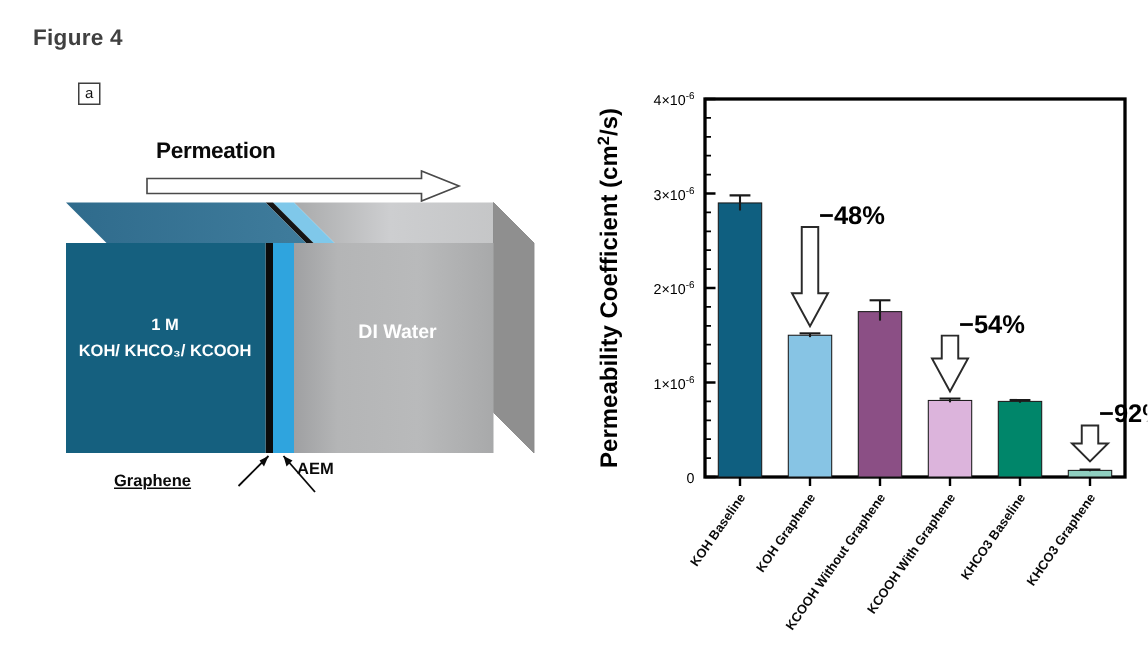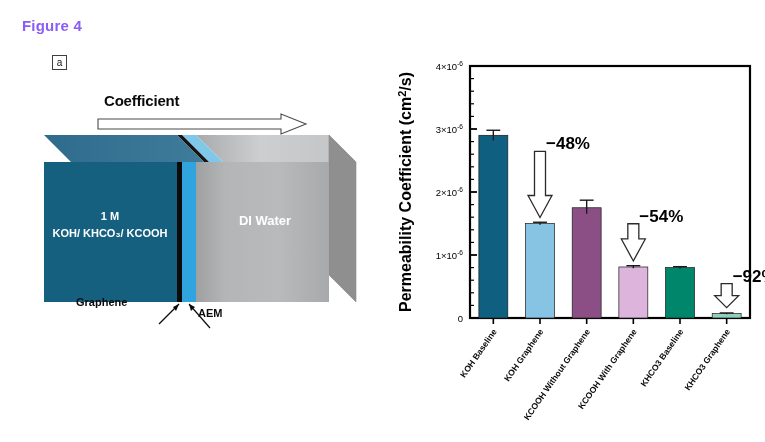--- a/index.html
+++ b/index.html
@@ -13,21 +13,21 @@
     position: relative;
     font-family: "Liberation Sans", sans-serif;
     overflow: hidden;
   }
   .fig-title {
     position: absolute;
     left: 22px;
     top: 17px;
     font-size: 15px;
     font-weight: bold;
-    color: #8b5cf6;
+    color: #404040;
     letter-spacing: 0.2px;
   }
   
   .panel-tag {
     position: absolute;
     width: 15px;
     height: 15px;
     border: 1.3px solid #3f3f3f;
     box-sizing: border-box;
     font-size: 10px;
@@ -63,21 +63,21 @@
     position: absolute;
     left: 0;
     top: 120px;
   }
   .lead-label {
     position: absolute;
     font-size: 11px;
     font-weight: bold;
     color: #0a0a0a;
   }
-  #label-graphene { left: 76px; top: 296px; }
+  #label-graphene { left: 76px; top: 315px; text-decoration: underline; }
   #label-aem { left: 198px; top: 307px; }
 
   
   #panel-b {
     position: absolute;
     left: 385px; top: 0;
     width: 380px; height: 442px;
   }
   #chart-svg { position: absolute; left: 0; top: 0; }
   .axis-tick-text {
@@ -122,21 +122,21 @@
 </style>
 </head>
 <body>
 
 <div class="fig-title">Figure 4</div>
 
 <div id="panel-a">
 
   <div class="panel-tag" id="tag-a">a</div>
 
-  <div id="permeation-label">Coefficient</div>
+  <div id="permeation-label">Permeation</div>
 
   <svg id="permeation-arrow" width="215" height="22">
     <polygon points="2,6 185,6 185,1 210,11 185,21 185,16 2,16" fill="#ffffff" stroke="#4a4a4a" stroke-width="1.1"></polygon>
   </svg>
 
   <svg id="cell-svg" width="385" height="230">
     <defs>
       <linearGradient id="waterFrontGrad" x1="0" y1="0" x2="1" y2="0">
         <stop offset="0%" stop-color="#9fa0a2"></stop>
         <stop offset="22%" stop-color="#b4b5b6"></stop>

